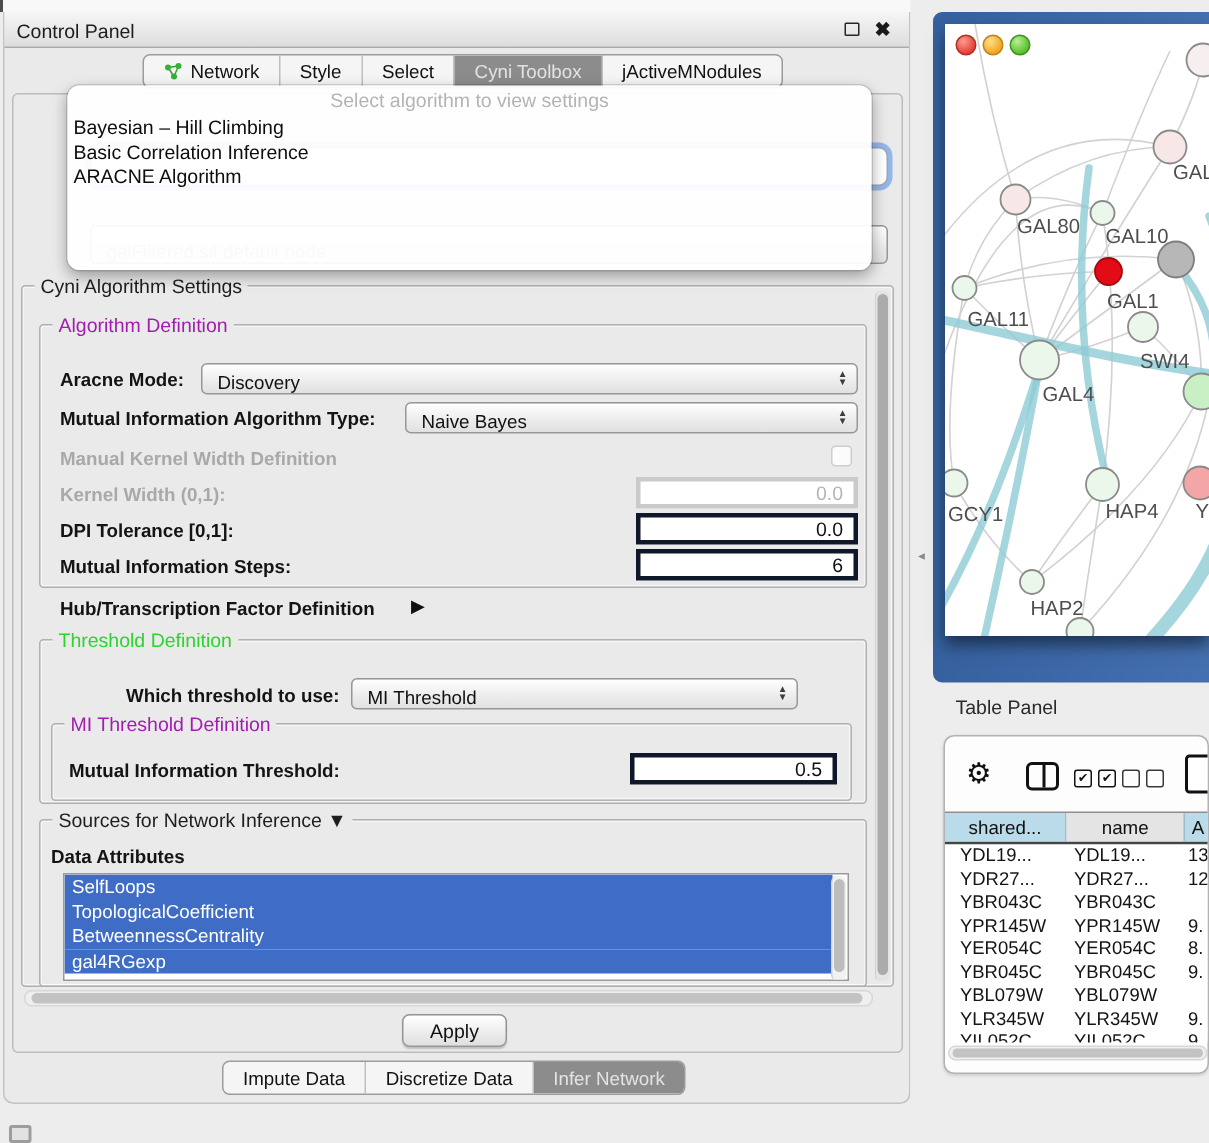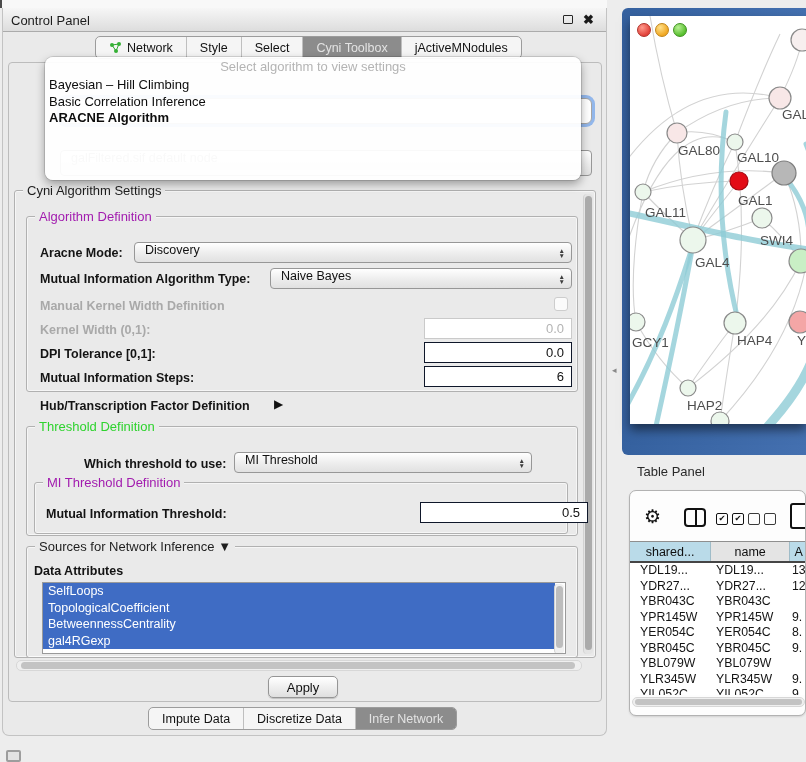--- a/index.html
+++ b/index.html
@@ -18,40 +18,40 @@
   .tab:last-child{border-right:none}
   .tab.sel{background:#8c8c8c;color:#e3e3e3}
   .content-card{background:#eaeaea;border:1px solid #bcbcbc;border-radius:4px}
   
   .group{border:1px solid #b1b1b1;border-radius:3px;box-shadow:inset 0 0 0 1px rgba(255,255,255,.55)}
   .legend{position:absolute;top:-8px;left:8px;background:#eaeaea;padding:0 4px;font-size:13px;white-space:nowrap}
   .legend.blue{color:#a21caf}.legend.green{color:#2ed32e}.legend.plain{color:#1e1e1e}
   .lbl{font-size:12.5px;font-weight:bold;color:#141414;white-space:nowrap}
   .lbl.dis{color:#a9a9a9}
   .combo{background:linear-gradient(#ffffff,#ededed 55%,#e1e1e1);border:1px solid #979797;border-radius:4px;
-         font-size:12.5px;color:#111;display:flex;align-items:flex-start;padding:0 24px 0 10px}
+         font-size:12.5px;color:#111;display:flex;align-items:flex-end;padding:0 24px 0 10px}
   .stepper{position:absolute;right:6px;top:50%;transform:translateY(-50%);display:flex;flex-direction:column;
            align-items:center;color:#3d3d3d;font-size:6.5px;line-height:5.5px}
-  .tfield{background:#fff;border:1px solid #0f172a;font-size:13px;color:#111;
+  .tfield{background:#fff;border:3px solid #0f172a;font-size:13px;color:#111;
           display:flex;align-items:center;justify-content:flex-end;padding:0 7px}
   .tfield.dis{border-color:#cacaca;color:#b4b4b4}
   .checkbox{background:#fbfbfb;border:1px solid #cdcdcd;border-radius:3px}
   .listbox{background:#fff;border:1px solid #9a9a9a;overflow:hidden}
   .litem{color:#fff;font-size:12.5px;padding-left:5px;height:16.6px;display:flex;align-items:center;white-space:nowrap}
   .btn{background:linear-gradient(#ffffff,#dfdfdf);border:1px solid #959595;border-radius:5px;font-size:13px;
        display:flex;align-items:center;justify-content:center;color:#111;box-shadow:0 1px 1px rgba(0,0,0,.18)}
   .vtrack{background:#e4e4e4;border-left:1px solid #d2d2d2;border-radius:4px}
   .vthumb{position:absolute;left:1px;right:1px;background:#ababab;border-radius:4px}
   .htrack{background:#efefef;border:1px solid #d7d7d7;border-radius:5px}
   .hthumb{position:absolute;top:1px;bottom:1px;background:#c3c3c3;border-radius:4px}
   
   .overlay{background:rgba(255,255,255,.94);border-radius:8px;box-shadow:0 4px 10px rgba(0,0,0,.35),0 0 0 1px rgba(0,0,0,.12)}
   .ov-placeholder{font-size:13px;color:#b4b4b4;text-align:center;height:20px;line-height:20px}
   .ov-item{font-size:13px;color:#0d0d0d;height:16.5px;line-height:16.5px;padding-left:4px;white-space:nowrap}
-  .ov-item.bold{font-weight:bold}
+  .ov-item.bold{font-weight:normal}
   
   .netframe{background:linear-gradient(90deg,#35619f,#4470b0);border-radius:6px 0 0 6px}
   .canvas{background:#ffffff;box-shadow:0 6px 10px rgba(0,0,0,.5)}
   .light{width:14px;height:14px;border-radius:50%}
   .light.red{background:radial-gradient(circle at 35% 30%,#ff9a8c,#e2423a 70%);border:1px solid #b03028}
   .light.yellow{background:radial-gradient(circle at 35% 30%,#ffe08a,#f0a722 70%);border:1px solid #c08418}
   .light.green{background:radial-gradient(circle at 35% 30%,#b8f094,#58bf2f 70%);border:1px solid #3f9220}
   .e-thin{fill:none;stroke:#d2d2d2;stroke-width:1.1}
   .e-thick{fill:none;stroke:#8fccd6;stroke-width:6;opacity:.8;stroke-linecap:round}
   .e-thick.w8{stroke-width:9}
@@ -171,21 +171,21 @@
   <span>MI Threshold</span>
   <span class="stepper">
       <span>▲</span>
       <span>▼</span>
     </span>
 </div>
 <div class="abs group" style="left:34px;top:482px;width:534px;height:52px">
   <span class="legend blue">MI Threshold Definition</span>
 </div>
 <div class="abs lbl" style="left:46px;top:507px">Mutual Information Threshold:</div>
-<div class="abs tfield" style="left:420px;top:502px;width:168px;height:21px">
+<div class="abs tfield" style="left:420px;top:502px;width:138px;height:21px">
   <span>0.5</span>
 </div>
 
 <div class="abs group" style="left:26px;top:546px;width:552px;height:112px">
   <span class="legend plain">Sources for Network Inference ▼</span>
 </div>
 <div class="abs lbl" style="left:34px;top:564px">Data Attributes</div>
 <div class="abs listbox" style="left:42px;top:582px;width:524px;height:72px">
   <div class="litem" style="width:507px;background:#3f6cc4">
       <span>SelfLoops</span>

